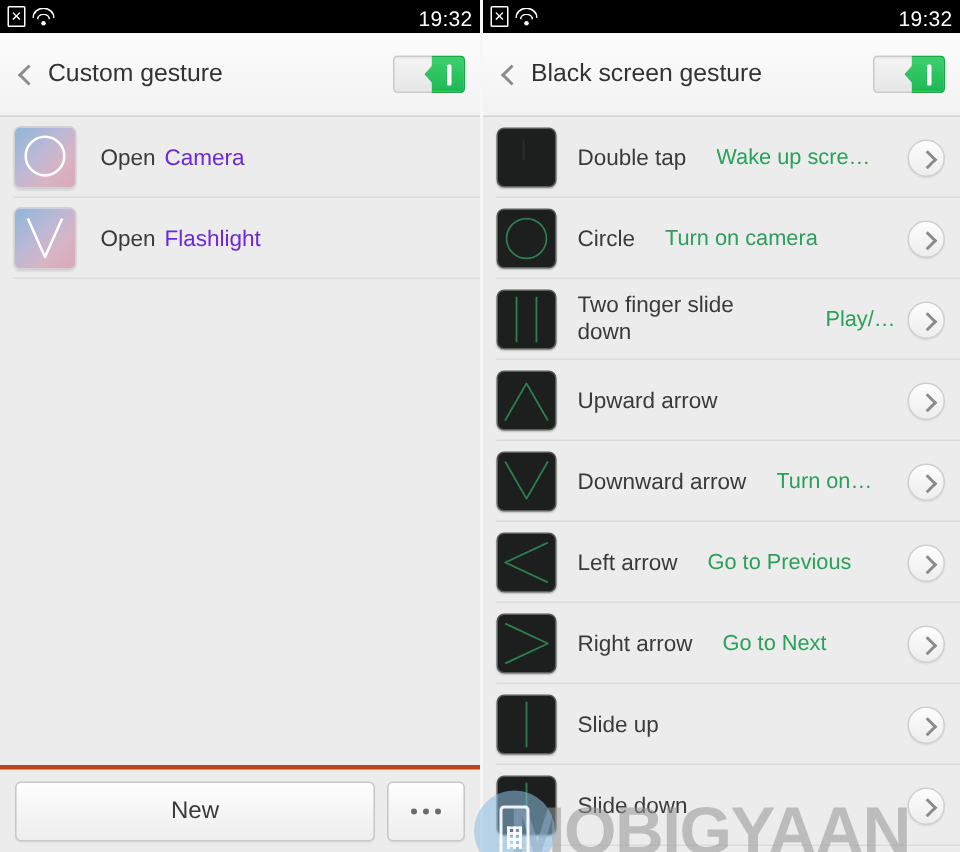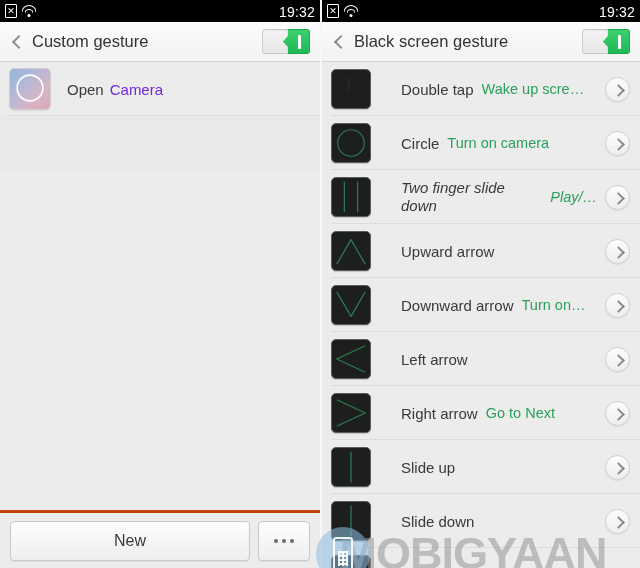--- a/index.html
+++ b/index.html
@@ -37,21 +37,21 @@
   .ico-vib .wv { position: absolute; right: 0; top: 3px; width: 3px; height: 7px;
     border-right: 1.5px solid #fff; border-radius: 0 50% 50% 0 / 0 50% 50% 0; }
   .ico-batt { width: 22px; height: 12px; border: 1.5px solid #fff; border-radius: 1px;
     position: relative; display: flex; align-items: center; padding: 1.5px; gap: 1px; }
   .ico-batt:after { content: ""; position: absolute; right: -3px; top: 3px;
     width: 2px; height: 5px; background: #fff; }
   .ico-batt b { flex: 1; height: 100%; background: #fff; }
 
   
   .titlebar {
-    height: 40px; display: flex; align-items: center; padding: 0 10px 0 8px;
+    height: 56px; display: flex; align-items: center; padding: 0 10px 0 8px;
     background: linear-gradient(#fcfcfc, #f2f2f2);
     border-bottom: 1px solid #d4d4d4;
     position: relative;
   }
   .back-chevron {
     width: 18px; height: 18px; position: relative; flex: 0 0 auto; cursor: pointer;
   }
   .back-chevron:before {
     content: ""; position: absolute; left: 6px; top: 4px;
     width: 8px; height: 8px; border-left: 2px solid #8d8d8d; border-bottom: 2px solid #8d8d8d;
@@ -100,25 +100,25 @@
   .lrow .label .val { color: #6d28d9; margin-left: 6px; }
 
   
   .rrow { height: 54px; }
   .thumb-r {
     width: 40px; height: 40px; border-radius: 5px; flex: 0 0 auto;
     background: #1d1f1e; border: 1px solid #5b5d5c; overflow: hidden; position: relative;
     box-shadow: 0 1px 1px rgba(0,0,0,.18);
   }
   .thumb-r svg { position: absolute; inset: 0; }
-  .rrow .rtext { margin-left: 30px; display: flex; align-items: center; flex: 1 1 auto; min-width: 0; }
+  .rrow .rtext { margin-left: 14px; display: flex; align-items: center; flex: 1 1 auto; min-width: 0; gap: 12px; }
   .rrow .gname { font-size: 15px; color: #3a3a3a; white-space: nowrap; }
   .rrow .gval { font-size: 14.5px; color: #2aa05a; margin-left: 8px; white-space: nowrap;
     overflow: hidden; text-overflow: ellipsis; }
-  .rrow.two .rtext { align-items: center; font-style: italic; }
+  .rrow.two .rtext { align-items: center; }
   .rrow.two .gname { white-space: normal; max-width: 130px; line-height: 18px; }
   .rrow.two .gval { margin-left: auto; padding-left: 8px; }
   .chev-btn {
     width: 25px; height: 25px; border-radius: 50%; flex: 0 0 auto; margin-left: auto;
     background: linear-gradient(#fdfdfd,#ededed); border: 1px solid #cfcfcf;
     position: relative; cursor: pointer; box-shadow: 0 1px 1px rgba(0,0,0,.07);
   }
   .rrow.two .chev-btn { margin-left: 8px; }
   .chev-btn:before {
     content: ""; position: absolute; left: 8px; top: 8px; width: 7px; height: 7px;
@@ -218,20 +218,30 @@
       <div class="row lrow">
         <span class="thumb-l">
           <svg viewBox="0 0 42 42">
               <circle cx="21" cy="20" r="13.5" fill="none" stroke="#ffffff" stroke-width="1.8"></circle>
             </svg>
         </span>
         <span class="label">
           <span>Open</span><span class="val">Camera</span>
         </span>
       </div>
+      <div class="row lrow">
+        <span class="thumb-l">
+          <svg viewBox="0 0 42 42">
+              <polyline points="9,7 21,34 33,7" fill="none" stroke="#ffffff" stroke-width="1.8" stroke-linejoin="round"></polyline>
+            </svg>
+        </span>
+        <span class="label">
+          <span>Open</span><span class="val">Flashlight</span>
+        </span>
+      </div>
     </div>
 
     <div class="bottombar">
       <div class="btn-new">New</div>
       <div class="btn-more">
         <i></i>
         <i></i>
         <i></i>
       </div>
     </div>
@@ -340,20 +350,21 @@
       </div>
 
       <div class="row rrow">
         <span class="thumb-r">
           <svg viewBox="0 0 40 40">
               <polyline points="35,6 5,20 35,34" fill="none" stroke="#2e7d52" stroke-width="1.3" stroke-linejoin="round"></polyline>
             </svg>
         </span>
         <span class="rtext">
           <span class="gname">Left arrow</span>
+          <span class="gval">Go to Previous</span>
         </span>
         <span class="chev-btn"></span>
       </div>
 
       <div class="row rrow">
         <span class="thumb-r">
           <svg viewBox="0 0 40 40">
               <polyline points="5,6 35,20 5,34" fill="none" stroke="#2e7d52" stroke-width="1.3" stroke-linejoin="round"></polyline>
             </svg>
         </span>

